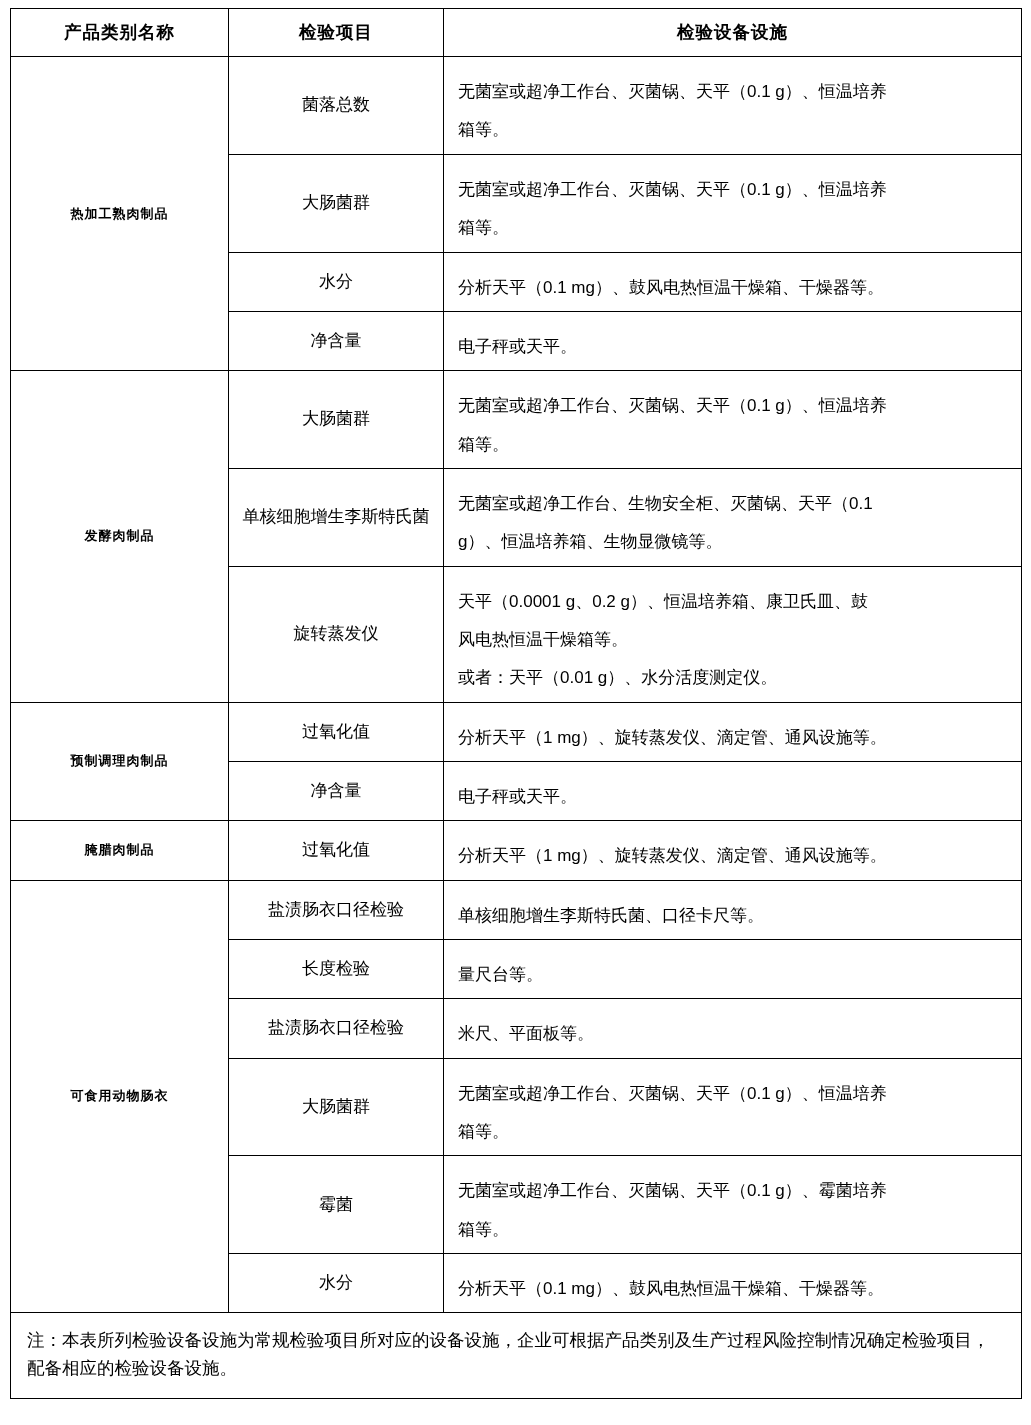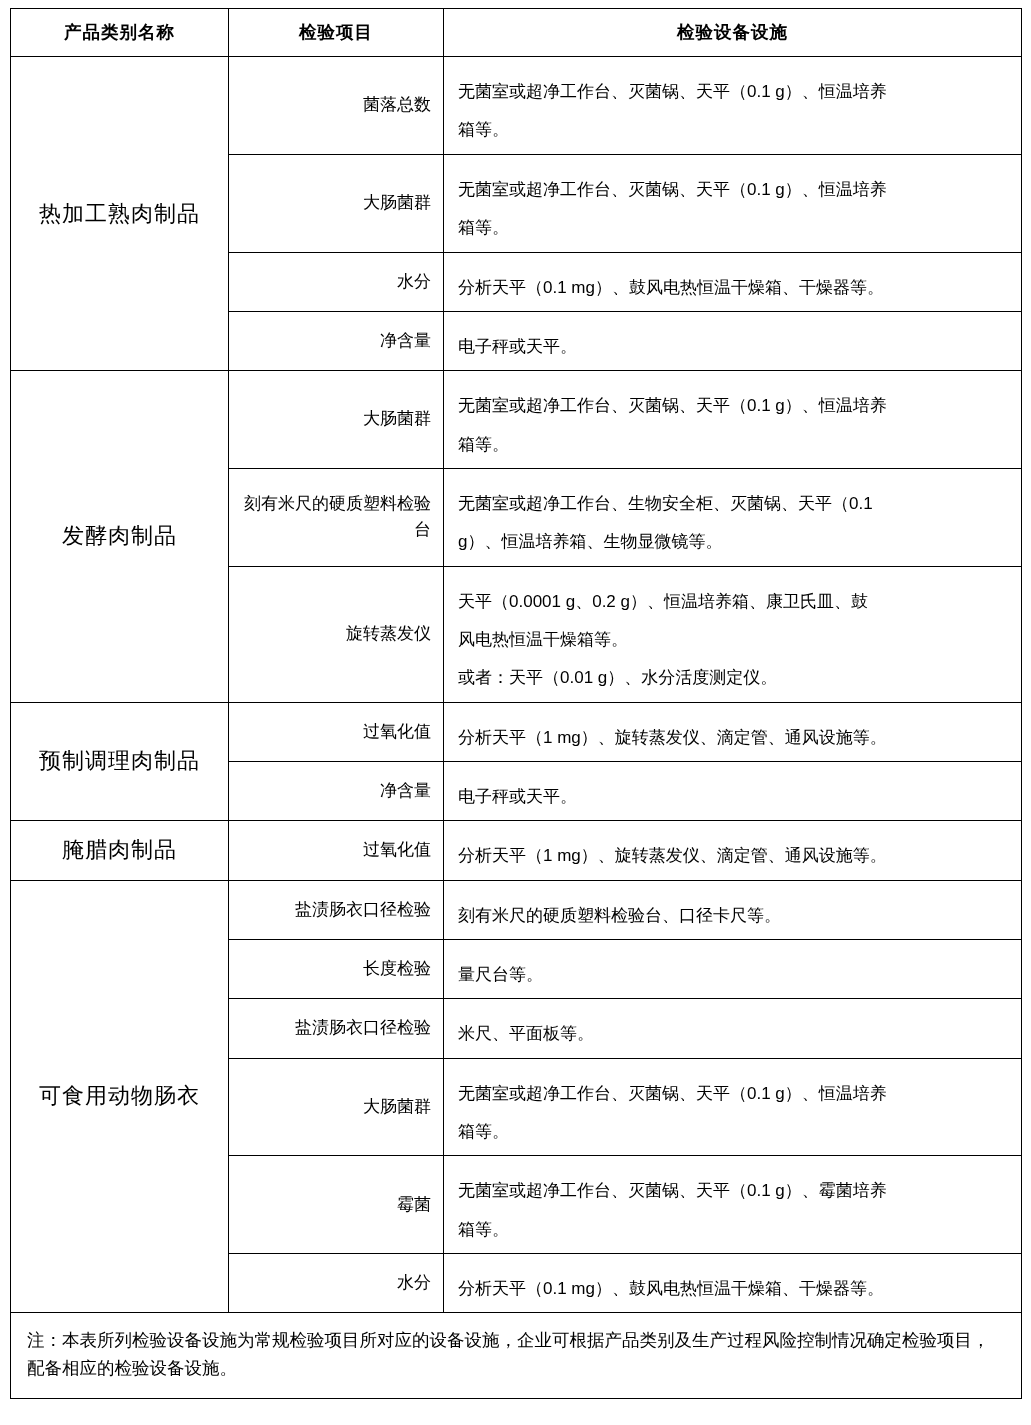--- a/index.html
+++ b/index.html
@@ -35,27 +35,27 @@
 
   th.head {
     text-align: center;
     font-weight: bold;
     padding: 10px 4px;
     font-size: 17.5px;
     letter-spacing: 1px;
   }
   td.cat {
     text-align: center;
-    font-weight: normal;
+    font-weight: bold;
     padding: 8px 6px;
-    font-size: 22px;
+    font-size: 13px;
     letter-spacing: 1px;
   }
   td.item {
-    text-align: right;
+    text-align: center;
     padding: 10px 12px;
     font-size: 17px;
   }
   td.equip {
     text-align: left;
     padding: 10px 12px 10px 14px;
     font-size: 17px;
   }
   td.equip .line {
     display: block;
@@ -119,21 +119,21 @@
 
       <tr>
         <td class="cat" rowspan="3">发酵肉制品</td>
         <td class="item">大肠菌群</td>
         <td class="equip">
           <span class="line">无菌室或超净工作台、灭菌锅、天平（0.1 g）、恒温培养</span>
           <span class="line">箱等。</span>
         </td>
       </tr>
       <tr>
-        <td class="item">刻有米尺的硬质塑料检验台</td>
+        <td class="item">单核细胞增生李斯特氏菌</td>
         <td class="equip">
           <span class="line">无菌室或超净工作台、生物安全柜、灭菌锅、天平（0.1</span>
           <span class="line">g）、恒温培养箱、生物显微镜等。</span>
         </td>
       </tr>
       <tr>
         <td class="item">旋转蒸发仪</td>
         <td class="equip">
           <span class="line">天平（0.0001 g、0.2 g）、恒温培养箱、康卫氏皿、鼓</span>
           <span class="line">风电热恒温干燥箱等。</span>
@@ -160,21 +160,21 @@
         <td class="item">过氧化值</td>
         <td class="equip">
           <span class="line">分析天平（1 mg）、旋转蒸发仪、滴定管、通风设施等。</span>
         </td>
       </tr>
 
       <tr>
         <td class="cat" rowspan="6">可食用动物肠衣</td>
         <td class="item">盐渍肠衣口径检验</td>
         <td class="equip">
-          <span class="line">刻有米尺的硬质塑料检验台、口径卡尺等。</span>
+          <span class="line">单核细胞增生李斯特氏菌、口径卡尺等。</span>
         </td>
       </tr>
       <tr>
         <td class="item">长度检验</td>
         <td class="equip">
           <span class="line">量尺台等。</span>
         </td>
       </tr>
       <tr>
         <td class="item">盐渍肠衣口径检验</td>

